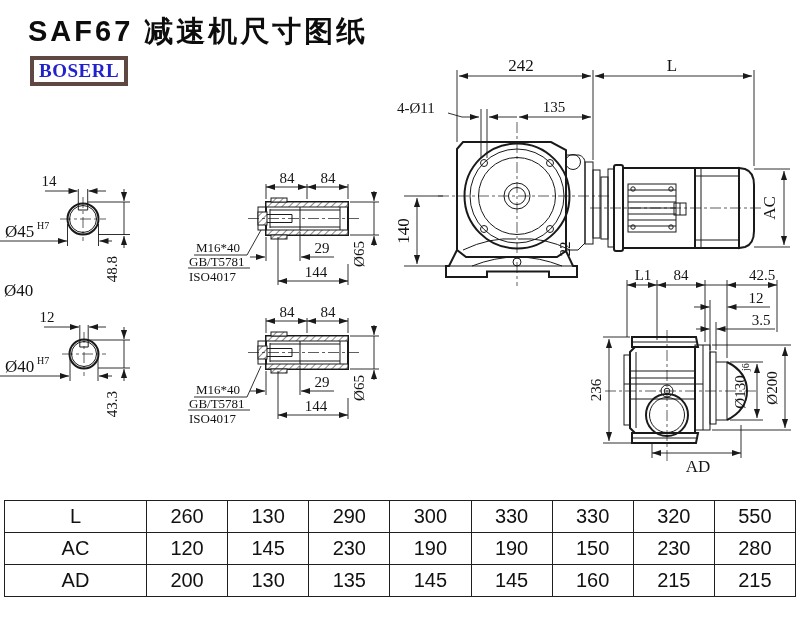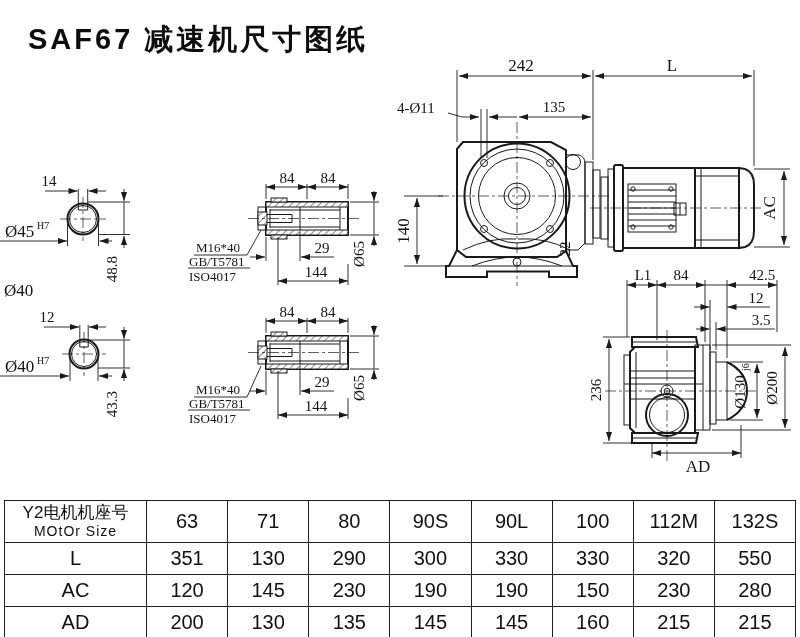--- a/index.html
+++ b/index.html
@@ -1,19 +1,19 @@
 <!DOCTYPE html>
 <html><head>
 <meta charset="utf-8">
 <style>
   html,body{margin:0;padding:0;background:#fff;}
   .page{position:relative;width:800px;height:637px;background:#fff;overflow:hidden;
         font-family:"Liberation Sans",sans-serif;color:#111;}
   .title{position:absolute;left:28px;top:12px;font-size:29px;font-weight:bold;
-         letter-spacing:3px;color:#0d0d0d;white-space:nowrap;margin-top:8px;}
+         letter-spacing:3px;color:#0d0d0d;white-space:nowrap;}
   .logo{position:absolute;left:30px;top:56px;border:3px solid #5f4842;background:#fff;}
   .logo-inner{border:1px solid #5f4842;padding:0 5px;line-height:22px;height:22px;
               font-family:"Liberation Serif",serif;font-weight:bold;font-size:19px;
               color:#2222cc;letter-spacing:0.5px;}
   svg{position:absolute;left:0;top:0;}
   svg .ln{stroke:#1a1a1a;stroke-width:1;fill:none;}
   svg .thk{stroke:#1a1a1a;stroke-width:2;fill:none;}
   svg .dim{stroke:#1a1a1a;stroke-width:0.9;fill:none;}
   svg .cl{stroke:#1a1a1a;stroke-width:0.7;fill:none;stroke-dasharray:11 3 3 3;}
   svg .hat{stroke:none;fill:url(#hatch);}
@@ -30,20 +30,23 @@
   .hcell .en{font-size:14px;letter-spacing:1px;}
   .size-table tr.hdr td{height:41px;}
   .size-table tr.r td{height:31px;}
 </style>
 </head>
 <body>
 
 <div class="page">
 
   <div class="title">SAF67 减速机尺寸图纸</div>
+  <div class="logo">
+    <div class="logo-inner">BOSERL</div>
+  </div>
 
   <svg width="800" height="500" viewBox="0 0 800 500">
     <defs>
       <marker id="arr" viewBox="0 0 10 8" refX="10" refY="4" markerWidth="11" markerHeight="8" orient="auto-start-reverse">
           <path d="M0,0.6 L10,4 L0,7.4 Z" fill="#1a1a1a"></path>
         </marker>
       <pattern id="hatch" width="5" height="5" patternUnits="userSpaceOnUse" patternTransform="rotate(45)">
         <rect width="5" height="5" fill="#fff"></rect>
           <line x1="0" y1="0" x2="0" y2="5" stroke="#1a1a1a" stroke-width="1"></line>
       </pattern>
@@ -375,37 +378,23 @@
         <col>
         <col>
         <col>
         <col>
         <col>
         <col>
         <col>
         <col>
     </colgroup>
     <tbody>
-        <tr class="hdr">
-      <td class="hcell">
-        <div>Y2电机机座号</div>
-        <div class="en">MOtOr Size</div>
-      </td>
-      <td>63</td>
-      <td>71</td>
-      <td>80</td>
-      <td>90S</td>
-      <td>90L</td>
-      <td>100</td>
-      <td>112M</td>
-      <td>132S</td>
-    </tr>
     <tr class="r">
       <td>L</td>
-      <td>351</td>
+      <td>260</td>
       <td>130</td>
       <td>290</td>
       <td>300</td>
       <td>330</td>
       <td>330</td>
       <td>320</td>
       <td>550</td>
     </tr>
     <tr class="r">
       <td>AC</td>

